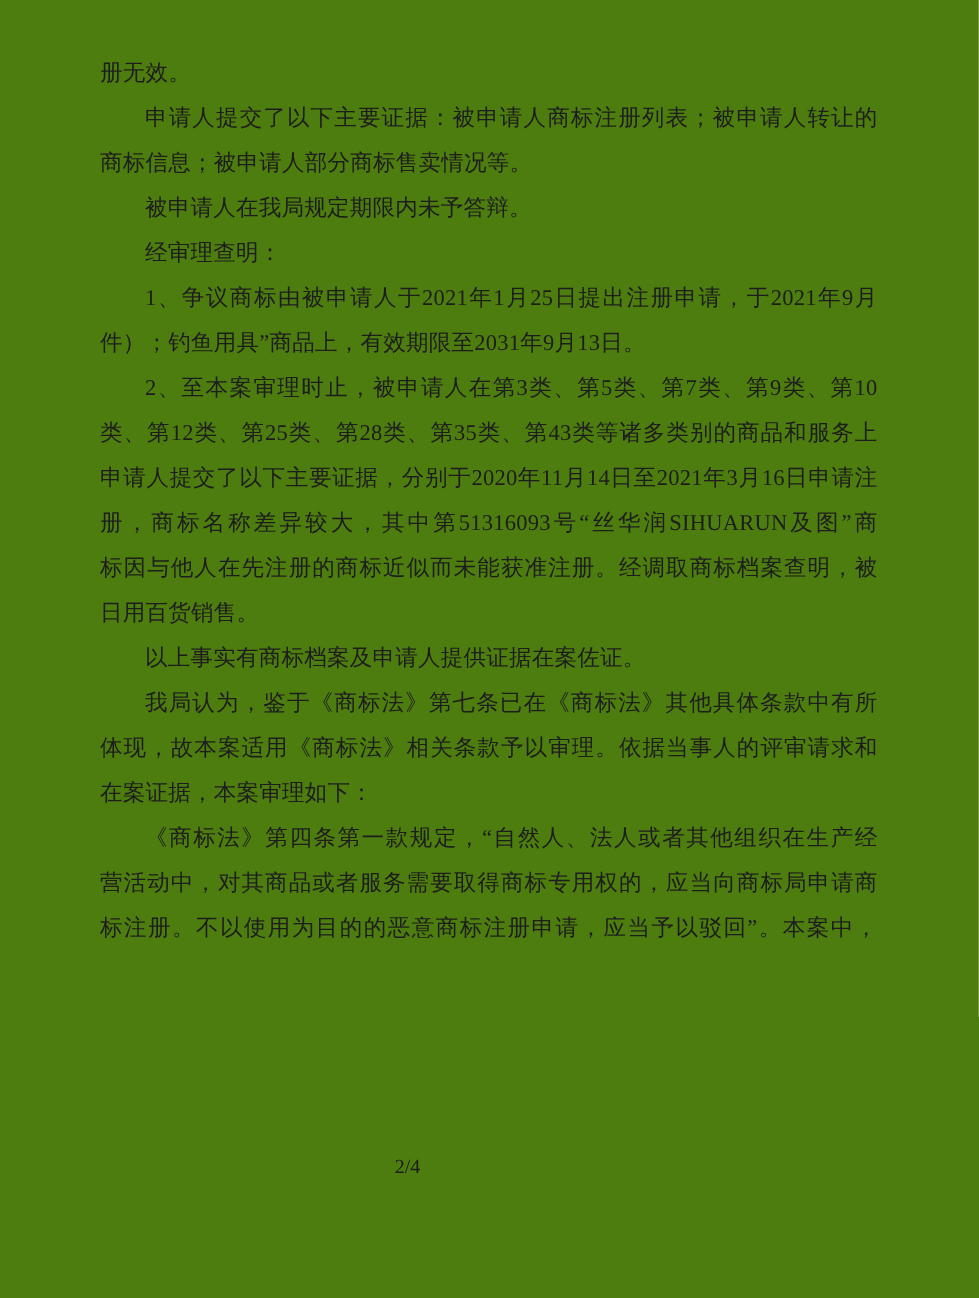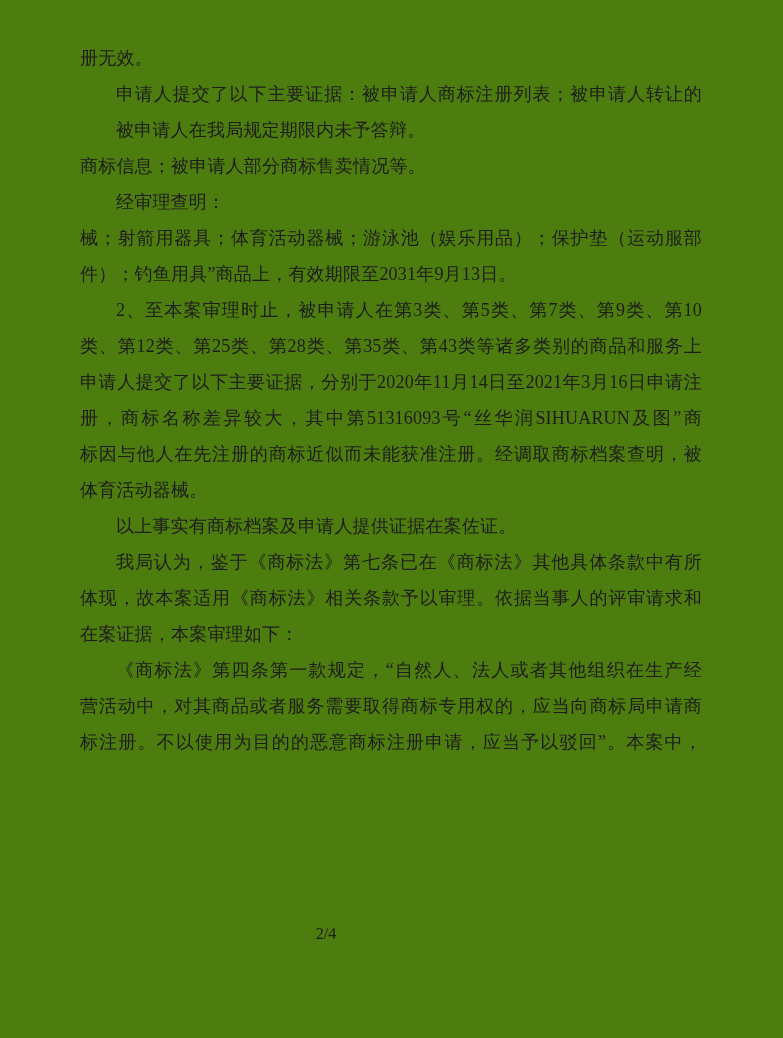--- a/index.html
+++ b/index.html
@@ -54,31 +54,31 @@
     color: #1d1d1d;
   }
 </style>
 </head>
 <body>
 
 <div class="page">
   <div class="content">
     <div class="line pend">册无效。</div>
     <div class="line indent">申请人提交了以下主要证据：被申请人商标注册列表；被申请人转让的</div>
+    <div class="line pend">商标信息；被申请人部分商标售卖情况等。</div>
     <div class="line indent pend">被申请人在我局规定期限内未予答辩。</div>
-    <div class="line pend">商标信息；被申请人部分商标售卖情况等。</div>
     <div class="line indent pend">经审理查明：</div>
-    <div class="line">械；射箭用器具；体育活动器械；游泳池（娱乐用品）；保护垫（运动服部</div>
+    <div class="line indent">1、争议商标由被申请人于2021年1月25日提出注册申请，于2021年9月</div>
     <div class="line pend">件）；钓鱼用具”商品上，有效期限至2031年9月13日。</div>
     <div class="line indent">2、至本案审理时止，被申请人在第3类、第5类、第7类、第9类、第10</div>
     <div class="line">类、第12类、第25类、第28类、第35类、第43类等诸多类别的商品和服务上</div>
     <div class="line">申请人提交了以下主要证据，分别于2020年11月14日至2021年3月16日申请注</div>
     <div class="line">册，商标名称差异较大，其中第51316093号“丝华润SIHUARUN及图”商</div>
     <div class="line">标因与他人在先注册的商标近似而未能获准注册。经调取商标档案查明，被</div>
-    <div class="line pend">体育活动器械。</div>
+    <div class="line pend">日用百货销售。</div>
     <div class="line indent pend">以上事实有商标档案及申请人提供证据在案佐证。</div>
     <div class="line indent">我局认为，鉴于《商标法》第七条已在《商标法》其他具体条款中有所</div>
     <div class="line">体现，故本案适用《商标法》相关条款予以审理。依据当事人的评审请求和</div>
     <div class="line pend">在案证据，本案审理如下：</div>
     <div class="line indent">《商标法》第四条第一款规定，“自然人、法人或者其他组织在生产经</div>
     <div class="line">营活动中，对其商品或者服务需要取得商标专用权的，应当向商标局申请商</div>
     <div class="line">标注册。不以使用为目的的恶意商标注册申请，应当予以驳回”。本案中，</div>
   </div>
   <div class="footer">2/4</div>
 </div>

